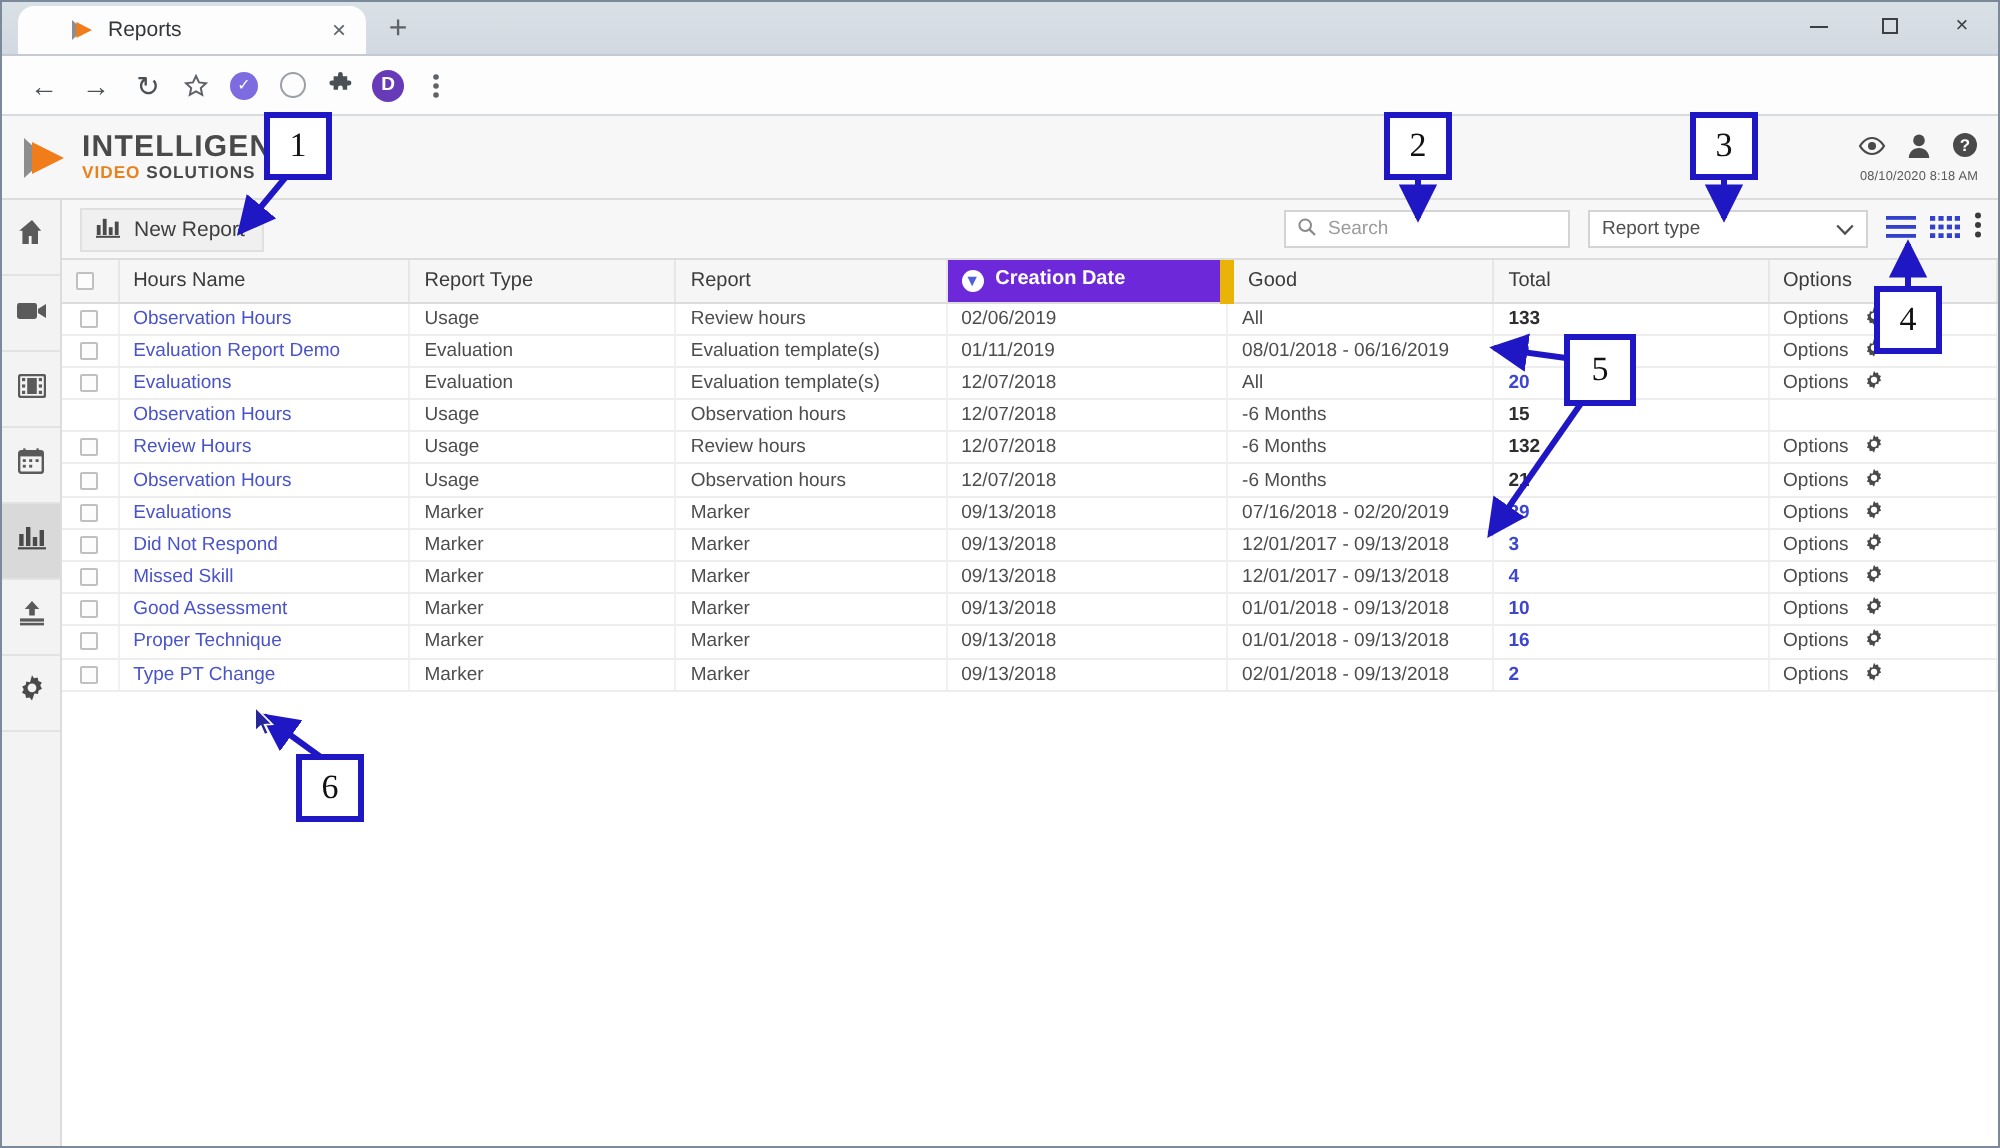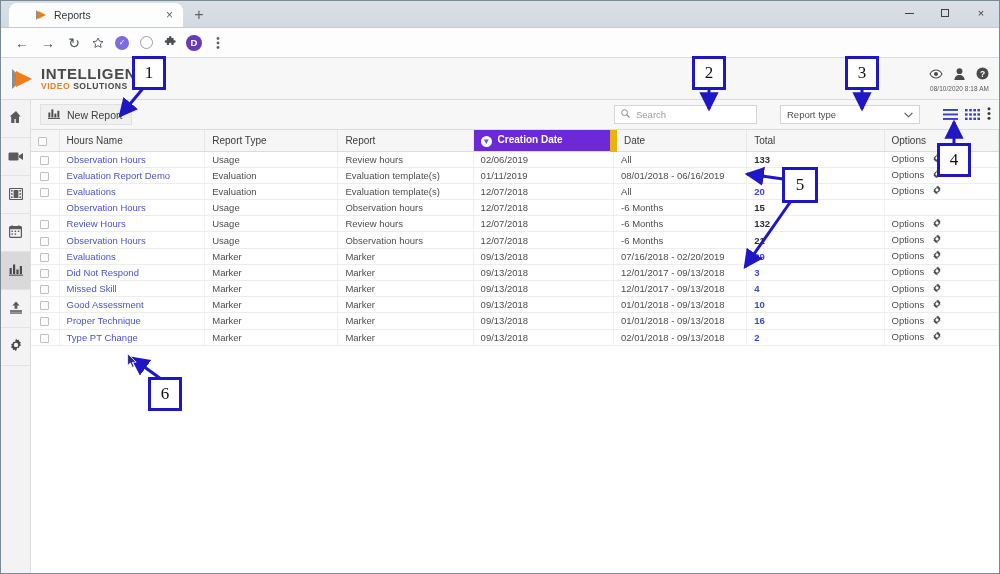--- a/index.html
+++ b/index.html
@@ -166,21 +166,21 @@
     display: flex; align-items: center;
     padding: 0 8px 0 9px;
   }
   .newreport {
     display: flex; align-items: center; gap: 7px;
     background: #f0f0f0;
     border: 1px solid #e0e0e0;
     padding: 3px 9px 3px 7px;
     font-size: 10.5px; color: #3e3e3e;
   }
-  .ab-right { margin-left: auto; display: flex; align-items: center; gap: 23px; }
+  .ab-right { margin-left: auto; display: flex; align-items: center; gap: 9px; }
   .searchbox {
     width: 143px; height: 19px;
     border: 1px solid #d4d4d4; background: #fff;
     display: flex; align-items: center; padding: 0 6px;
     font-size: 9.5px; color: #9b9b9b;
   }
   .searchbox .mag { margin-right: 6px; color: #8a8a8a; font-size: 9px; }
   .selectbox {
     width: 140px; height: 19px;
     border: 1px solid #d4d4d4; background: #fff;
@@ -521,21 +521,21 @@
             </colgroup>
             <thead>
               <tr>
                 <th class="chk-cell"><span class="cbox"></span></th>
                 <th>Hours Name</th>
                 <th>Report Type</th>
                 <th>Report</th>
                 <th class="sorted">
                   <span class="sort-circ">▼</span><span>Creation Date</span>
                 </th>
-                <th>Date</th>
+                <th>Good</th>
                 <th>Total</th>
                 <th>Options</th>
               </tr>
             </thead>
             <tbody id="rows">
                 <tr>
                   <td class="chk-cell"><span class="cbox"></span></td>
                   <td><span class="link">Observation Hours</span></td>
                   <td>Usage</td>
                   <td>Review hours</td>

